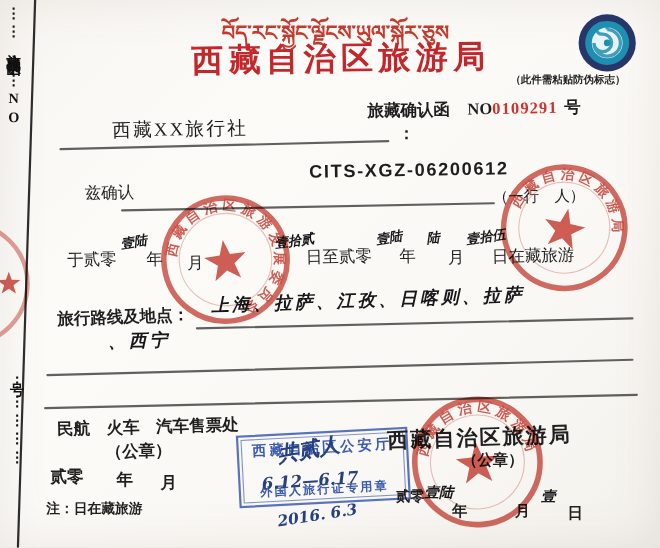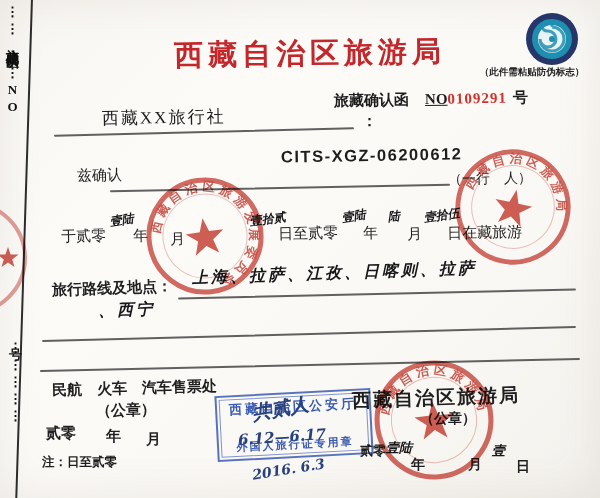--- a/index.html
+++ b/index.html
@@ -37,33 +37,34 @@
 
   <div class="abs rule" style="left:31px;top:-2px;width:2px;height:504px;transform:rotate(1.8deg);transform-origin:top center;background:#161616;opacity:.9;"></div>
   <div class="abs vtext" style="left:6px;top:4px;height:200px;font-size:13px;">⋮⋮旅藏确认函⋮⋮NO</div>
   <div class="abs vtext" style="left:9px;top:338px;height:150px;font-size:13px;">号⋮⋮⋮⋮⋮</div>
 
   <svg class="stamp" style="left:-45px;top:196px;" width="110" height="124" viewBox="0 0 110 124">
     <circle cx="15" cy="62" r="55" fill="none" stroke="#c5392f" stroke-width="4" opacity="0.55"></circle>
     <polygon class="star" points="53,51 50.4,58.4 42.5,58.6 48.8,63.4 46.5,70.9 53,66.4 59.5,70.9 57.2,63.4 63.5,58.6 55.6,58.4"></polygon>
   </svg>
 
+  <div class="abs red" style="left:110px;top:8px;width:390px;text-align:center;font-size:19px;font-weight:700;color:#c43a2e;">བོད་རང་སྐྱོང་ལྗོངས་ཡུལ་སྐོར་ཅུས</div>
   <div class="abs red" style="left:120px;top:34px;width:380px;text-align:center;font-size:29px;font-weight:700;letter-spacing:5px;color:#c3272b;transform:rotate(-0.8deg);">西藏自治区旅游局</div>
 
   <svg class="abs" style="left:523px;top:10px;" width="58" height="58" viewBox="0 0 58 58">
     <circle cx="29" cy="29" r="26" fill="#14255c" opacity="0.92"></circle>
     <circle cx="29" cy="29" r="20" fill="#1e8fb0"></circle>
     <circle cx="29" cy="29" r="14" fill="#e8f3f5"></circle>
     <path d="M29 17 a12 12 0 1 1 -12 12 a8 8 0 1 0 8 -8 a5 5 0 1 1 4 -4" fill="none" stroke="#1e8fb0" stroke-width="3" opacity="0.85"></path>
     <circle cx="29" cy="29" r="3" fill="#1e8fb0"></circle>
   </svg>
-  <div class="abs" style="left:464px;top:66px;width:136px;text-align:center;font-size:9.5px;font-weight:700;color:#222;">（此件需粘贴防伪标志）</div>
+  <div class="abs" style="left:464px;top:66px;width:136px;font-size:9.5px;font-weight:700;color:#222;">（此件需粘贴防伪标志）</div>
 
   <div class="abs nowrap" style="left:334px;top:90px;font-size:15px;font-weight:700;transform:rotate(-1deg);">
-    <span style="margin-right:16px;">旅藏确认函</span><span style="text-decoration:underline;">NO</span><span style="color:#d0312d;letter-spacing:1px;">0109291</span><span style="margin-left:6px;">号</span>
+    <span style="margin-right:16px;">旅藏确认函</span><span style="">NO</span><span style="color:#d0312d;letter-spacing:1px;">0109291</span><span style="margin-left:6px;">号</span>
   </div>
 
   <div class="abs printed" style="left:102px;top:106px;font-size:17px;letter-spacing:2px;transform:rotate(-1deg);">西藏XX旅行社</div>
   <div class="abs rule" style="left:54px;top:131px;width:300px;transform:rotate(-1.4deg);"></div>
   <div class="abs printed" style="left:362px;top:112px;font-size:15px;font-weight:700;">：</div>
 
   <div class="abs" style="left:281px;top:146px;font-size:16.5px;font-weight:700;letter-spacing:1.5px;font-family:'Liberation Sans',sans-serif;transform:rotate(-1deg);">CITS-XGZ-06200612</div>
   <div class="abs printed" style="left:77px;top:166px;font-size:15px;transform:rotate(-1deg);">兹确认</div>
   <div class="abs rule" style="left:110px;top:187px;width:340px;transform:rotate(-1.1deg);height:1.5px;"></div>
   <div class="abs printed nowrap" style="left:448px;top:170px;font-size:14px;transform:rotate(-1deg);">（一行　人）</div>
@@ -88,21 +89,21 @@
   <div class="abs hw nowrap" style="left:192px;top:263px;font-size:16px;letter-spacing:3px;transform:rotate(-2deg);">上海、拉萨、江孜、日喀则、拉萨</div>
   <div class="abs hw" style="left:98px;top:300px;font-size:16px;letter-spacing:3px;transform:rotate(-2deg);">、西宁</div>
   <div class="abs rule" style="left:42px;top:333px;width:534px;transform:rotate(-1.5deg);height:1.5px;"></div>
   <div class="abs rule" style="left:40px;top:364px;width:540px;transform:rotate(-1.3deg);height:1.5px;"></div>
 
   <div class="abs printed nowrap" style="left:52px;top:379px;font-size:15px;font-weight:700;transform:rotate(-1.5deg);">民航　火车　汽车售票处</div>
   <div class="abs printed" style="left:96px;top:401px;font-size:15px;font-weight:700;transform:rotate(-1.5deg);">（公章）</div>
   <span class="abs printed" style="left:46px;top:424px;font-size:15px;font-weight:700;">贰零</span>
   <span class="abs printed" style="left:106px;top:427px;font-size:15px;font-weight:700;">年</span>
   <span class="abs printed" style="left:146px;top:430px;font-size:15px;font-weight:700;">月</span>
-  <div class="abs printed nowrap" style="left:42px;top:454px;font-size:12.5px;font-weight:700;">注：日至贰零</div>
+  <div class="abs printed nowrap" style="left:42px;top:454px;font-size:12.5px;font-weight:700;">注：日在藏旅游</div>
 
   <div class="abs blue-stamp" style="left:216px;top:392px;width:148px;height:58px;transform:rotate(-3deg);">
     <div class="bs-inner">
       <div class="bs-line1">西藏自治区公安厅</div>
       <div class="bs-line2">外国人旅行证专用章</div>
     </div>
   </div>
   <div class="abs hw-blue nowrap" style="left:252px;top:396px;font-size:19px;transform:rotate(-10deg);">共贰人</div>
   <div class="abs hw-blue nowrap" style="left:238px;top:428px;font-size:15px;transform:rotate(-4deg);">6.12—6.17</div>
   <div class="abs hw-blue nowrap" style="left:252px;top:461px;font-size:14px;transform:rotate(-9deg);">2016. 6.3</div>

